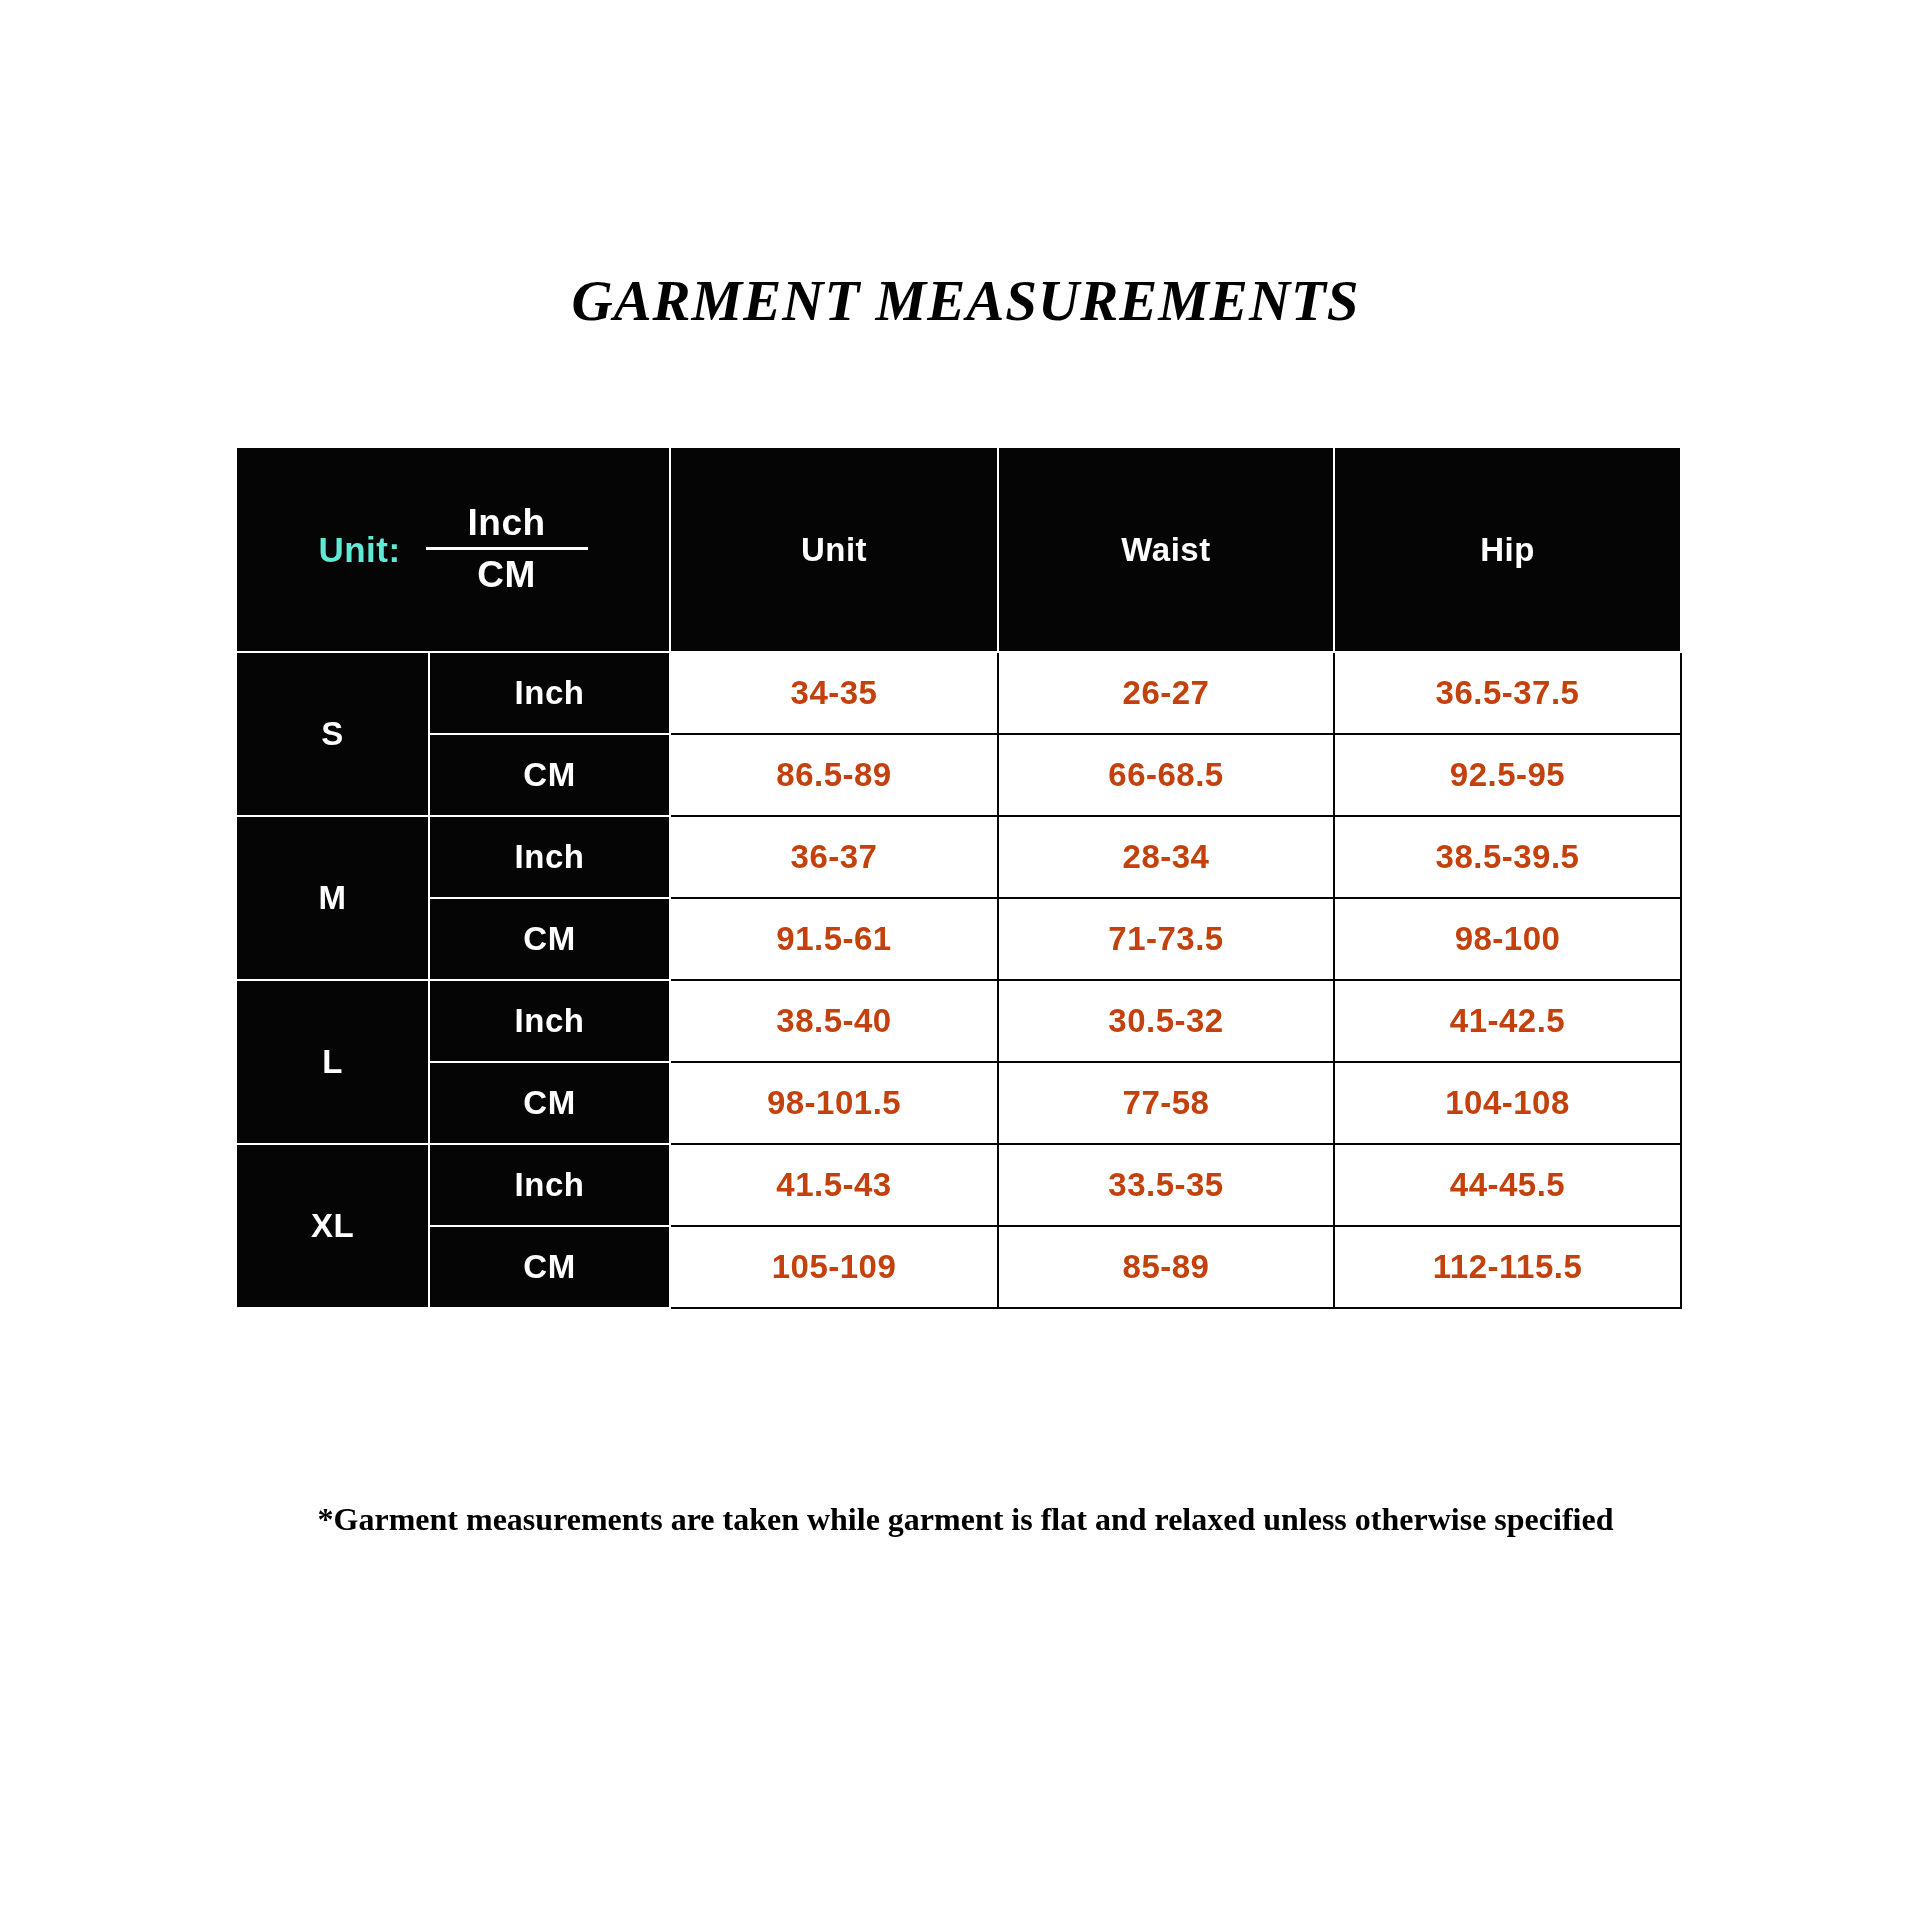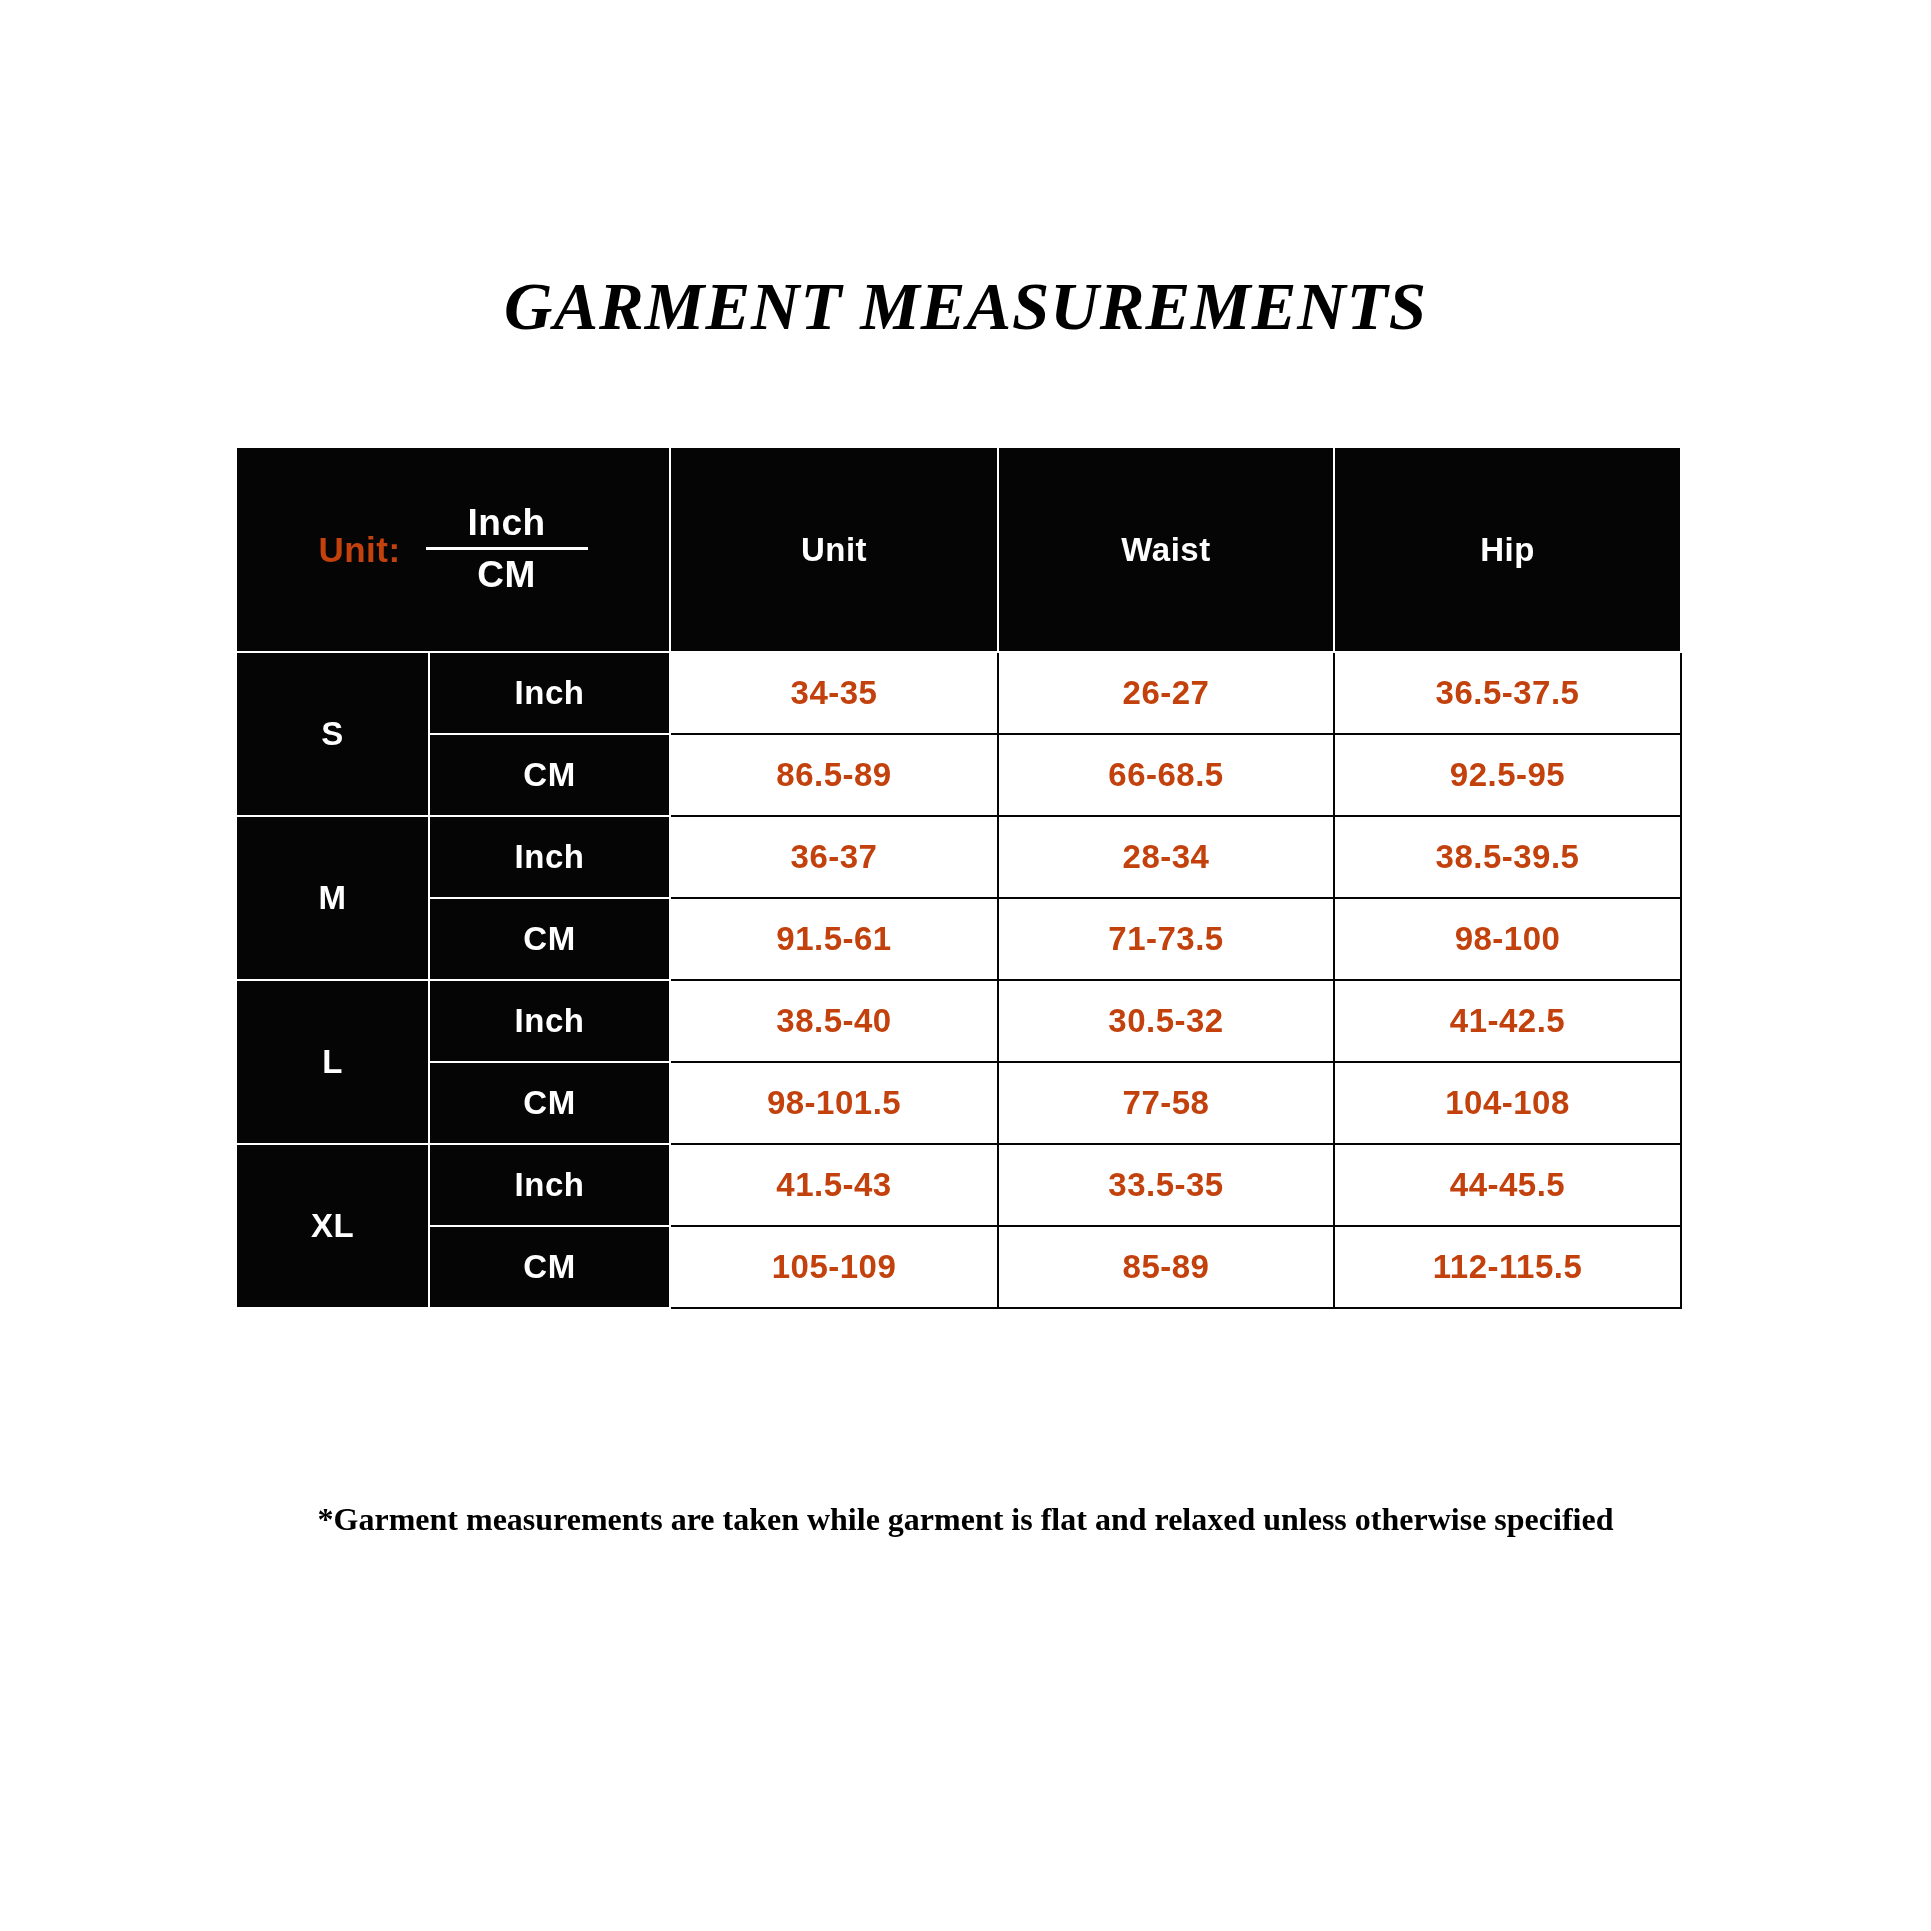--- a/index.html
+++ b/index.html
@@ -26,21 +26,21 @@
 
   .title {
     position: absolute;
     left: 0;
     top: 268px;
     width: 1931px;
     text-align: center;
     font-family: "Liberation Serif", serif;
     font-style: italic;
     font-weight: bold;
-    font-size: 67px;
+    font-size: 57px;
     letter-spacing: 1px;
     color: #000000;
     white-space: nowrap;
   }
 
   .chart {
     position: absolute;
     left: 235px;
     top: 446px;
     width: 1445px;
@@ -79,21 +79,21 @@
   }
   .unit-wrap {
     display: flex;
     align-items: center;
     justify-content: center;
     gap: 25px;
     height: 100%;
   }
   .unit-label {
     font-size: 35px;
-    color: #c2410c;
+    color: #5eead4;
     font-weight: bold;
   }
   .unit-frac {
     display: inline-block;
     text-align: center;
     line-height: 1.05;
   }
   .unit-frac .num {
     font-size: 37px;
     color: #ffffff;

